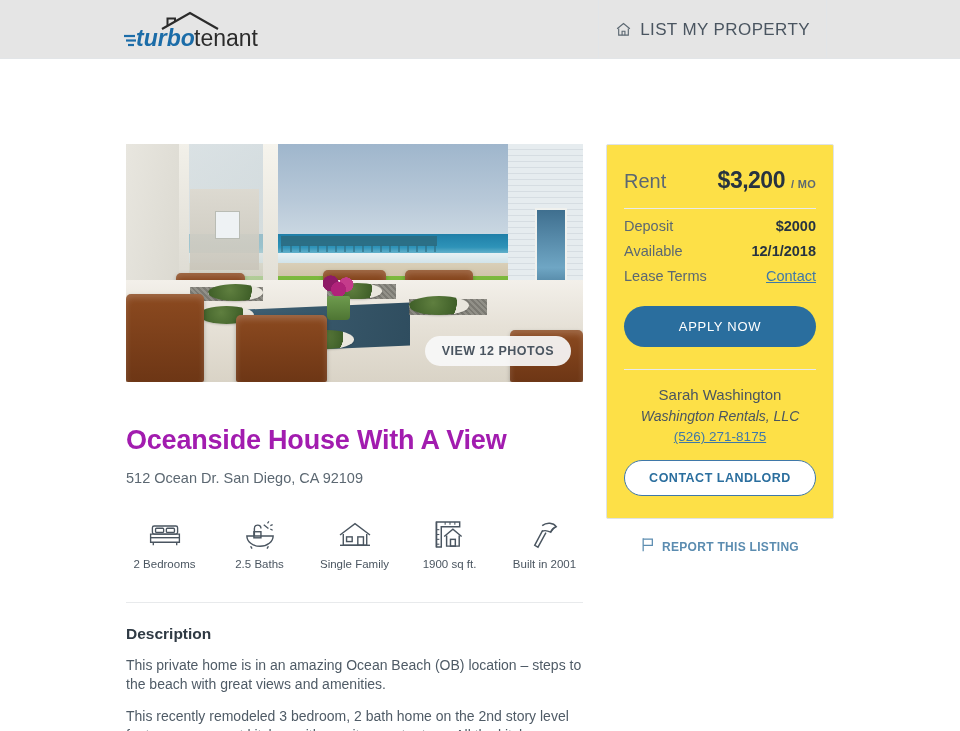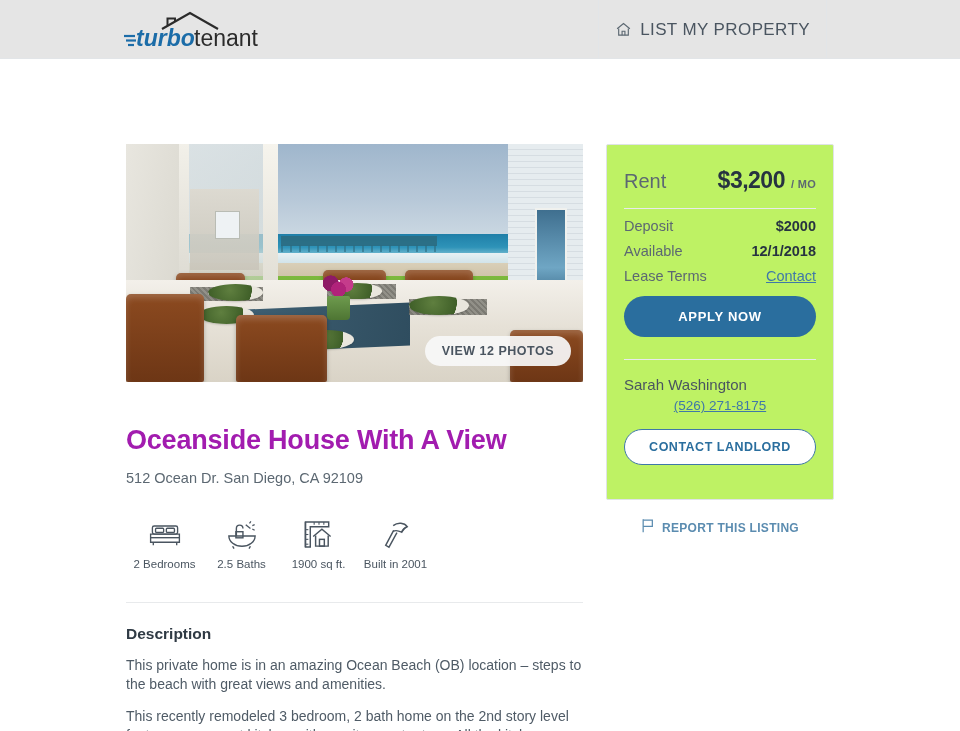--- a/index.html
+++ b/index.html
@@ -132,64 +132,65 @@
     color: #a21caf; letter-spacing:-.2px;
   }
   .address { margin-top: 14px; font-size: 14.5px; color: #5c6872; }
 
   
   .features {
     margin-top: 28px;
     display: flex;
     align-items: flex-end;
     gap: 0;
+    justify-content: space-between;
   }
   .feature { width: 77px; text-align:center; }
   .feature .fico { height: 36px; display:flex; align-items:flex-end; justify-content:center; }
   .feature .fico svg { display:block; }
   .feature .flabel { margin-top: 8px; font-size: 11.5px; color:#4a5560; white-space:nowrap; }
 
   .divider { margin-top: 32px; border-top: 1px solid #e8eaec; }
 
   
   .desc-head { margin-top: 22px; font-size: 15.5px; font-weight: bold; color:#2f3a44; }
   .desc-p { margin-top: 13px; font-size: 14px; line-height: 19px; color:#4f5b66; }
 
   
   .card {
     border: 1px solid #dfe3e6;
     border-radius: 2px;
-    background:#bef264;
-    padding: 18px 17px 34px;
+    background:#fde047;
+    padding: 18px 17px 22px;
   }
   .rent-row { display:flex; align-items:baseline; justify-content:space-between; padding: 4px 0 14px; }
   .rent-label { font-size:20px; color:#5c6872; }
   .rent-right { display:flex; align-items:baseline; gap:6px; }
   .rent-amt { font-size:23px; font-weight:bold; color:#273340; letter-spacing:-.5px; }
   .rent-per { font-size:11px; font-weight:bold; color:#5c6872; letter-spacing:.3px; }
 
   .card-div { border-top:1px solid #e8eaec; }
 
   .kv { display:flex; justify-content:space-between; align-items:baseline; padding: 9px 0 0; }
   .kv .k { font-size:14.5px; color:#5c6872; }
   .kv .v { font-size:14.5px; font-weight:bold; color:#273340; }
   .kv .v.link { font-weight:normal; color:#3f78a8; text-decoration:underline; cursor:pointer; }
 
   .apply {
     display:block; width:100%;
-    margin-top: 12px;
+    margin-top: 22px;
     background:#2a6e9e; border:none; border-radius:22px;
     padding: 13px 0;
-    color:#fff; font-size:13px; font-weight:bold; letter-spacing:.7px;
+    color:#fff; font-size:13px; font-weight:normal; letter-spacing:.7px;
     cursor:pointer; font-family:inherit;
   }
 
   .card-div2 { margin-top: 22px; border-top:1px solid #e8eaec; }
 
-  .ll-name { margin-top: 16px; font-size:15px; color:#4a5560; }
+  .ll-name { margin-top: 16px; text-align:center; font-size:15px; color:#4a5560; }
   .ll-co { margin-top: 5px; text-align:center; font-size:14px; font-style:italic; color:#4a5560; }
   .ll-phone { margin-top: 5px; text-align:center; font-size:13.5px; color:#3f78a8; text-decoration:underline; cursor:pointer; }
 
   .contact-ll {
     display:block; width:100%;
     margin-top: 16px;
     background:#fff; border:1.5px solid #3f78a8; border-radius:20px;
     padding: 10px 0;
     color:#2a6e9e; font-size:12.5px; font-weight:bold; letter-spacing:.5px;
     cursor:pointer; font-family:inherit;
@@ -310,20 +311,32 @@
             <rect x="11.5" y="12.5" width="7.5" height="6.5"></rect>
             <path d="M22 5 l5 4" stroke-width="1.4"></path>
             <path d="M26 3.5 l1.5 -2 M29 6 l2.5 -1 M29 9.5 l2.5 1.5" stroke-width="1.3"></path>
             <line x1="8" y1="28" x2="9.5" y2="30.5"></line>
             <line x1="27" y1="28" x2="25.5" y2="30.5"></line>
           </svg>
         </div>
         <div class="flabel">2.5 Baths</div>
       </div>
 
+      <div class="feature">
+        <div class="fico">
+          <svg width="36" height="30" viewBox="0 0 38 32" fill="none" stroke="#4a5560" stroke-width="1.5">
+            <path d="M3 16 L19 4 L35 16"></path>
+            <path d="M6.5 15 V27 H31.5 V15"></path>
+            <rect x="10" y="18" width="6" height="5"></rect>
+            <rect x="22" y="18" width="6" height="9"></rect>
+            <line x1="3" y1="27" x2="35" y2="27"></line>
+          </svg>
+        </div>
+        <div class="flabel">Single Family</div>
+      </div>
 
       <div class="feature">
         <div class="fico">
           <svg width="34" height="31" viewBox="0 0 34 32" fill="none" stroke="#4a5560" stroke-width="1.5">
             <path d="M3 3 h24 v5 h-19 v21 h-5 z"></path>
             <line x1="3" y1="3" x2="3" y2="29"></line>
             <g stroke-width="1.1">
               <line x1="12" y1="3" x2="12" y2="6"></line>
                 <line x1="17" y1="3" x2="17" y2="6"></line>
               <line x1="22" y1="3" x2="22" y2="6"></line>
@@ -386,20 +399,21 @@
       <div class="kv">
         <span class="k">Lease Terms</span>
         <span class="v link">Contact</span>
       </div>
 
       <button class="apply">APPLY NOW</button>
 
       <div class="card-div2"></div>
 
       <div class="ll-name">Sarah Washington</div>
+      <div class="ll-co">Washington Rentals, LLC</div>
       <div class="ll-phone">(526) 271-8175</div>
 
       <button class="contact-ll">CONTACT LANDLORD</button>
     </div>
 
     <div class="report">
       <span>
         <svg width="14" height="15" viewBox="0 0 16 18" fill="none" stroke="#5b8cb0" stroke-width="1.5">
           <line x1="2.2" y1="1.5" x2="2.2" y2="17"></line>
           <path d="M2.2 2.5 h11 v7.5 h-11"></path>

